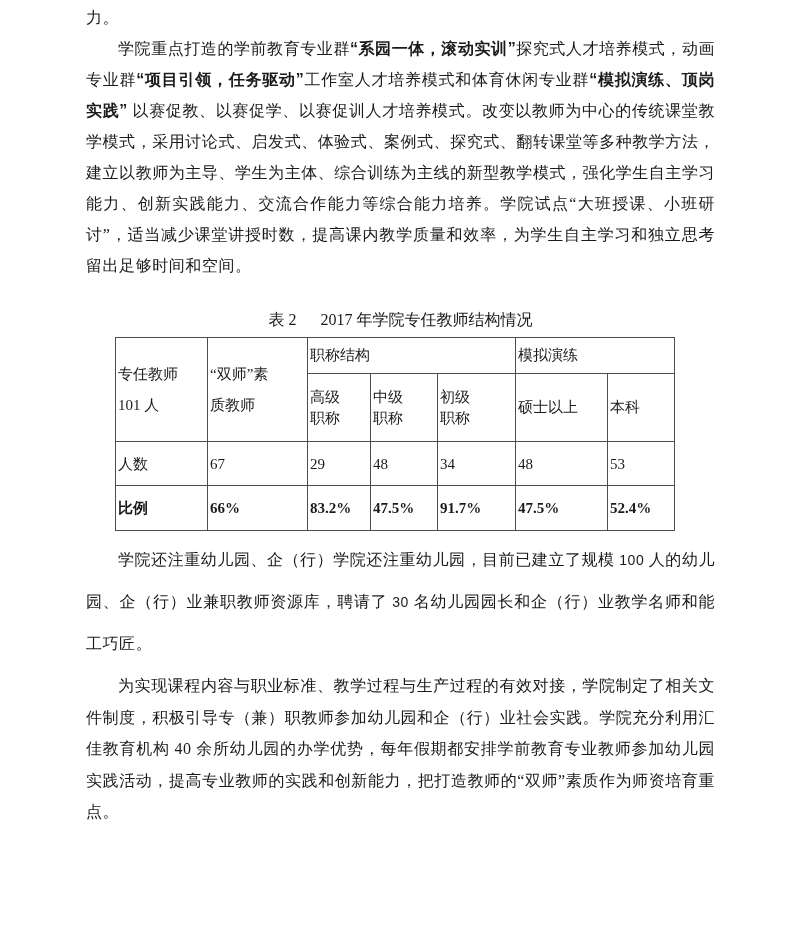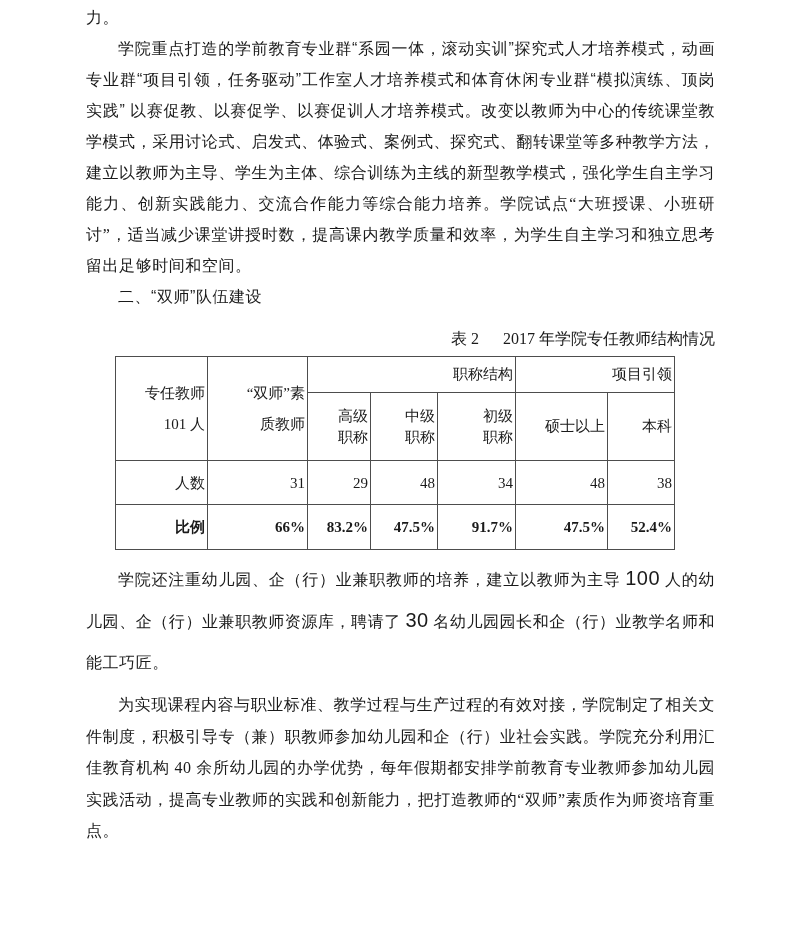--- a/index.html
+++ b/index.html
@@ -9,57 +9,56 @@
     width:800px; height:937px; margin:0 auto; background:var(--bg);
     font-family:"Liberation Serif","DejaVu Serif",serif; color:var(--text);
     padding:2px 85px 0 86px; overflow:hidden; position:relative;
   }
   p { margin:0; }
   .para {
     font-size:16px; line-height:31px; letter-spacing:0.55px;
     text-align:justify; white-space:pre-wrap; color:var(--text);
   }
   .indent { text-indent:2em; }
-  .heading, .b { font-weight:400; font-family:"Liberation Sans","DejaVu Sans",sans-serif; }
-  .num-sans { font-family:"Liberation Sans","DejaVu Sans",sans-serif; font-size:20px; }
+  .heading, .b { font-weight:700; font-family:"Liberation Sans","DejaVu Sans",sans-serif; }
+  .num-sans { font-family:"Liberation Sans","DejaVu Sans",sans-serif; font-size:14px; }
   .caption {
-    margin-top:12px; font-size:16px; line-height:30px; text-align:right;
+    margin-top:24px; font-size:16px; line-height:30px; text-align:center;
     white-space:pre; color:var(--text);
   }
   .tablewrap { margin:2px 0 0 29px; }
   table.struct {
     border-collapse:collapse; table-layout:fixed; width:559px;
     font-size:15px; color:var(--text);
   }
   .struct col.c1{width:92px;} .struct col.c2{width:100px;}
   .struct col.c3{width:63px;} .struct col.c4{width:67px;}
   .struct col.c5{width:78px;} .struct col.c6{width:92px;}
   .struct col.c7{width:67px;}
   .struct td {
-    border:1px solid var(--table-border); text-align:right;
+    border:1px solid var(--table-border); text-align:left;
     vertical-align:middle; padding:4px 2px; white-space:pre-line;
   }
   .row-group td { height:30px; line-height:27px; }
   td.span2 { line-height:31px; }
   .row-sub td { height:68px; line-height:21px; }
   .row-count td { height:44px; line-height:28px; }
   .row-ratio td { height:45px; line-height:28px;font-weight:bold; }
   .p3 { margin-top:8px; line-height:41px; }
   .p4 { margin-top:6px; line-height:31.5px; }
 </style>
 </head>
 <body>
 
 <div class="page">
 
   <p class="para">力。</p>
 
   <p class="para indent"><span>学院重点打造的学前教育专业群</span><span class="b">“系园一体，滚动实训”</span><span>探究式人才培养模式，动画专业群</span><span class="b">“项目引领，任务驱动”</span><span>工作室人才培养模式和体育休闲专业群</span><span class="b">“模拟演练、顶岗实践”</span><span> 以赛促教、以赛促学、以赛促训人才培养模式。改变以教师为中心的传统课堂教学模式，采用讨论式、启发式、体验式、案例式、探究式、翻转课堂等多种教学方法，建立以教师为主导、学生为主体、综合训练为主线的新型教学模式，强化学生自主学习能力、创新实践能力、交流合作能力等综合能力培养。学院试点“大班授课、小班研讨”，适当减少课堂讲授时数，提高课内教学质量和效率，为学生自主学习和独立思考留出足够时间和空间。</span></p>
 
-  <p class="para indent heading">二、“双师”队伍建设</p>
 
 
   <p class="caption">表 2      2017 年学院专任教师结构情况</p>
 
   <div class="tablewrap">
     <table class="struct">
       <colgroup>
         <col class="c1">
           <col class="c2">
           <col class="c3">
@@ -68,51 +67,51 @@
           <col class="c6">
           <col class="c7">
       </colgroup>
       <tbody>
         <tr class="row-group">
           <td rowspan="2" class="span2">专任教师
 101 人</td>
           <td rowspan="2" class="span2">“双师”素
 质教师</td>
           <td colspan="3">职称结构</td>
-          <td colspan="2">项目引领</td>
+          <td colspan="2">模拟演练</td>
         </tr>
         <tr class="row-sub">
           <td>高级
 职称</td>
           <td>中级
 职称</td>
           <td>初级
 职称</td>
           <td>硕士以上</td>
           <td>本科</td>
         </tr>
         <tr class="row-count">
           <td>人数</td>
-          <td>31</td>
+          <td>67</td>
           <td>29</td>
           <td>48</td>
           <td>34</td>
           <td>48</td>
-          <td>38</td>
+          <td>53</td>
         </tr>
         <tr class="row-ratio">
           <td>比例</td>
           <td>66%</td>
           <td>83.2%</td>
           <td>47.5%</td>
           <td>91.7%</td>
           <td>47.5%</td>
           <td>52.4%</td>
         </tr>
       </tbody>
     </table>
   </div>
 
-  <p class="para indent p3"><span>学院还注重幼儿园、企（行）业兼职教师的培养，建立以教师为主导 </span><span class="num-sans">100</span><span> 人的幼儿园、企（行）业兼职教师资源库，聘请了 </span><span class="num-sans">30</span><span> 名幼儿园园长和企（行）业教学名师和能工巧匠。</span></p>
+  <p class="para indent p3"><span>学院还注重幼儿园、企（行）学院还注重幼儿园，目前已建立了规模 </span><span class="num-sans">100</span><span> 人的幼儿园、企（行）业兼职教师资源库，聘请了 </span><span class="num-sans">30</span><span> 名幼儿园园长和企（行）业教学名师和能工巧匠。</span></p>
 
   <p class="para indent p4">为实现课程内容与职业标准、教学过程与生产过程的有效对接，学院制定了相关文件制度，积极引导专（兼）职教师参加幼儿园和企（行）业社会实践。学院充分利用汇佳教育机构 40 余所幼儿园的办学优势，每年假期都安排学前教育专业教师参加幼儿园实践活动，提高专业教师的实践和创新能力，把打造教师的“双师”素质作为师资培育重点。</p>
 
 </div>
 
 </body></html>

